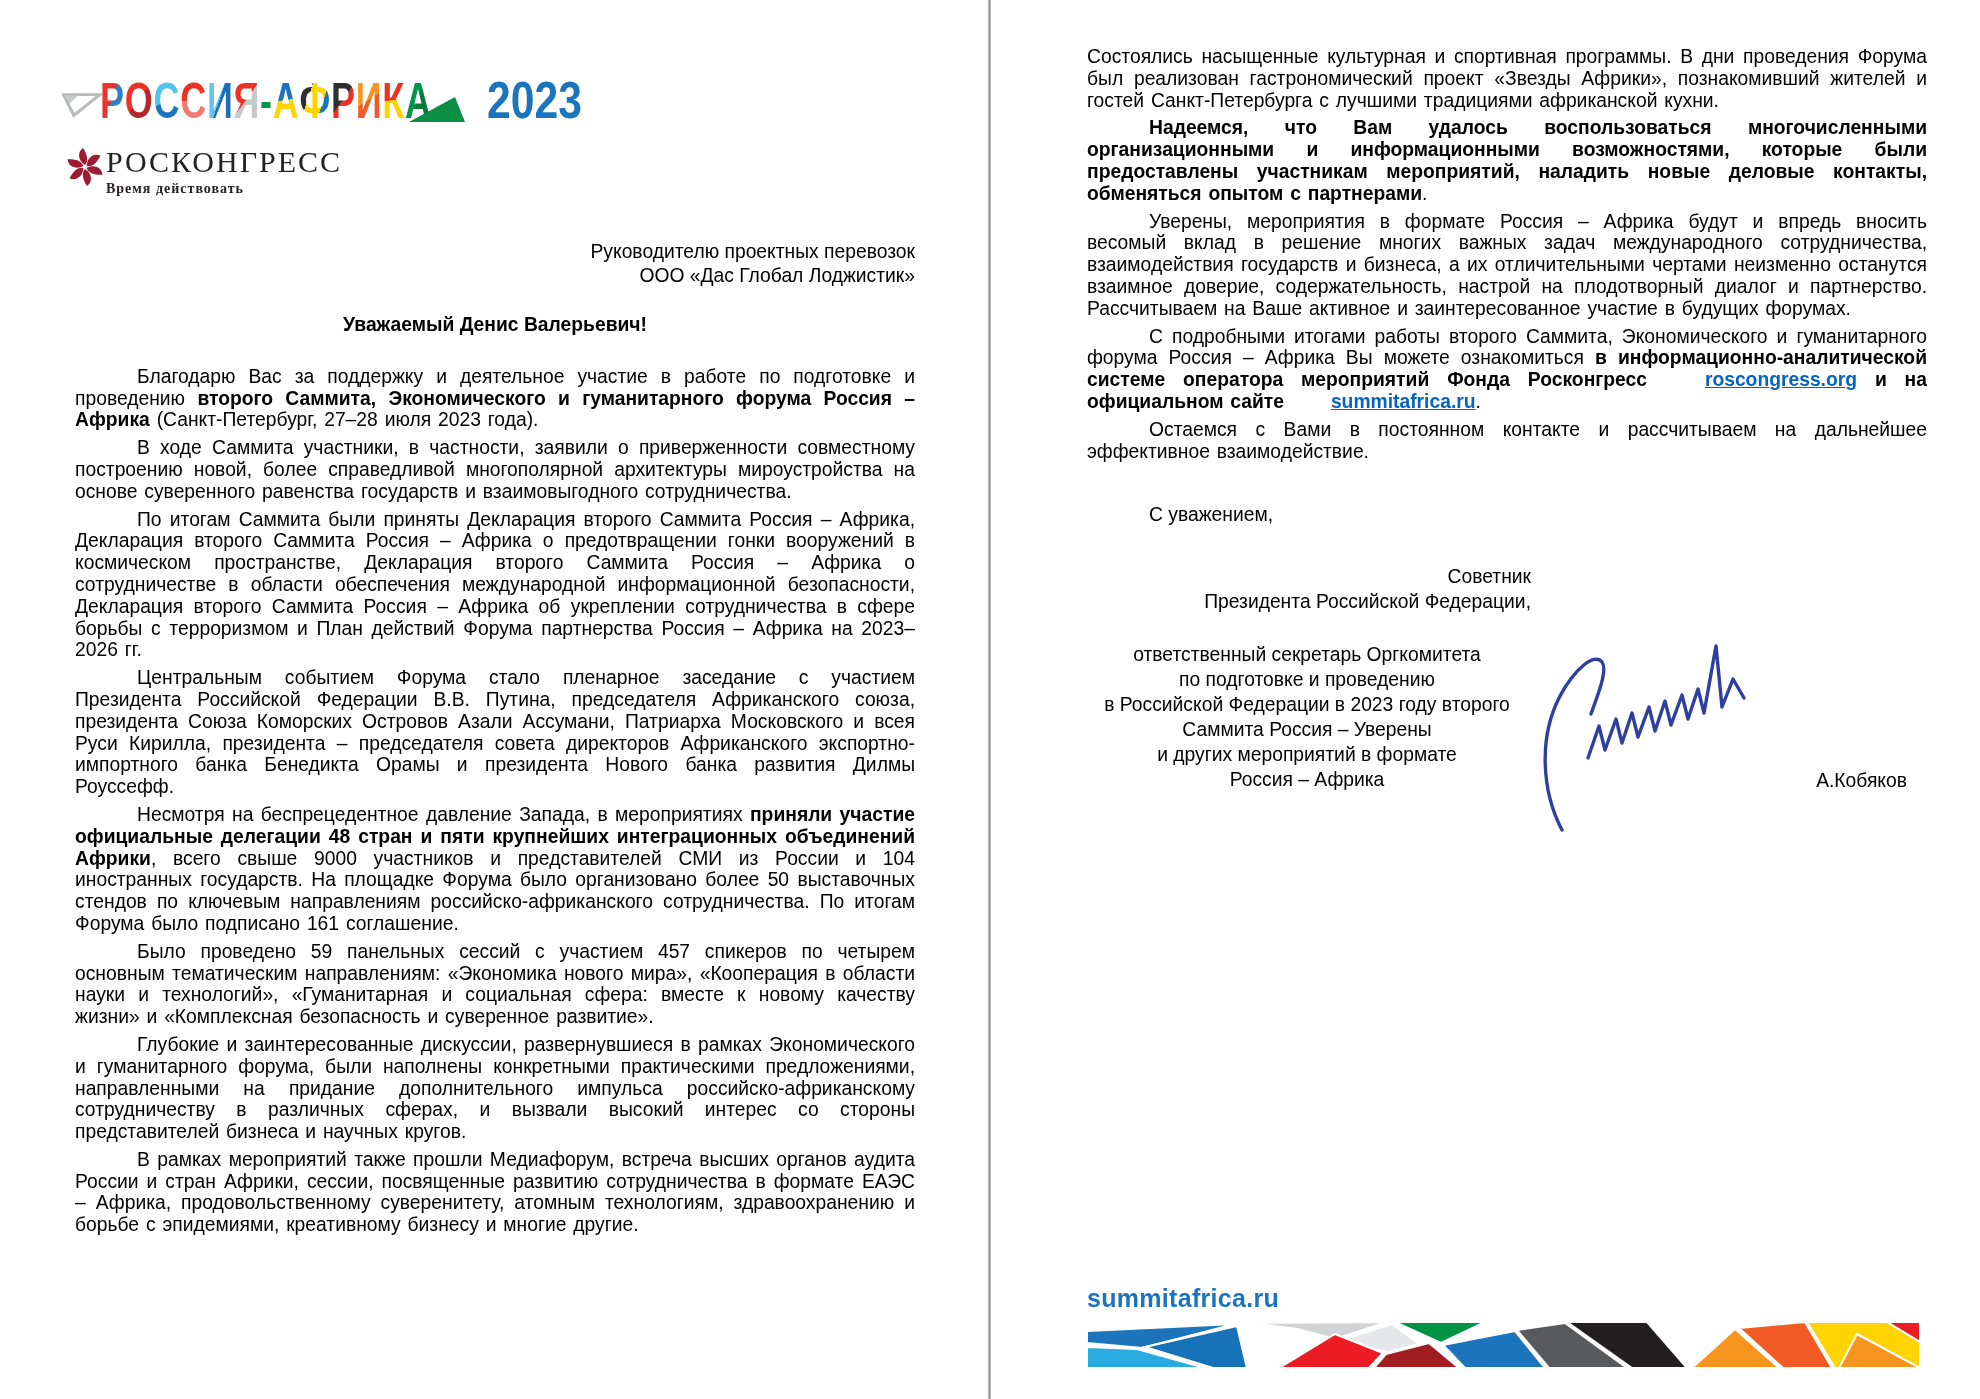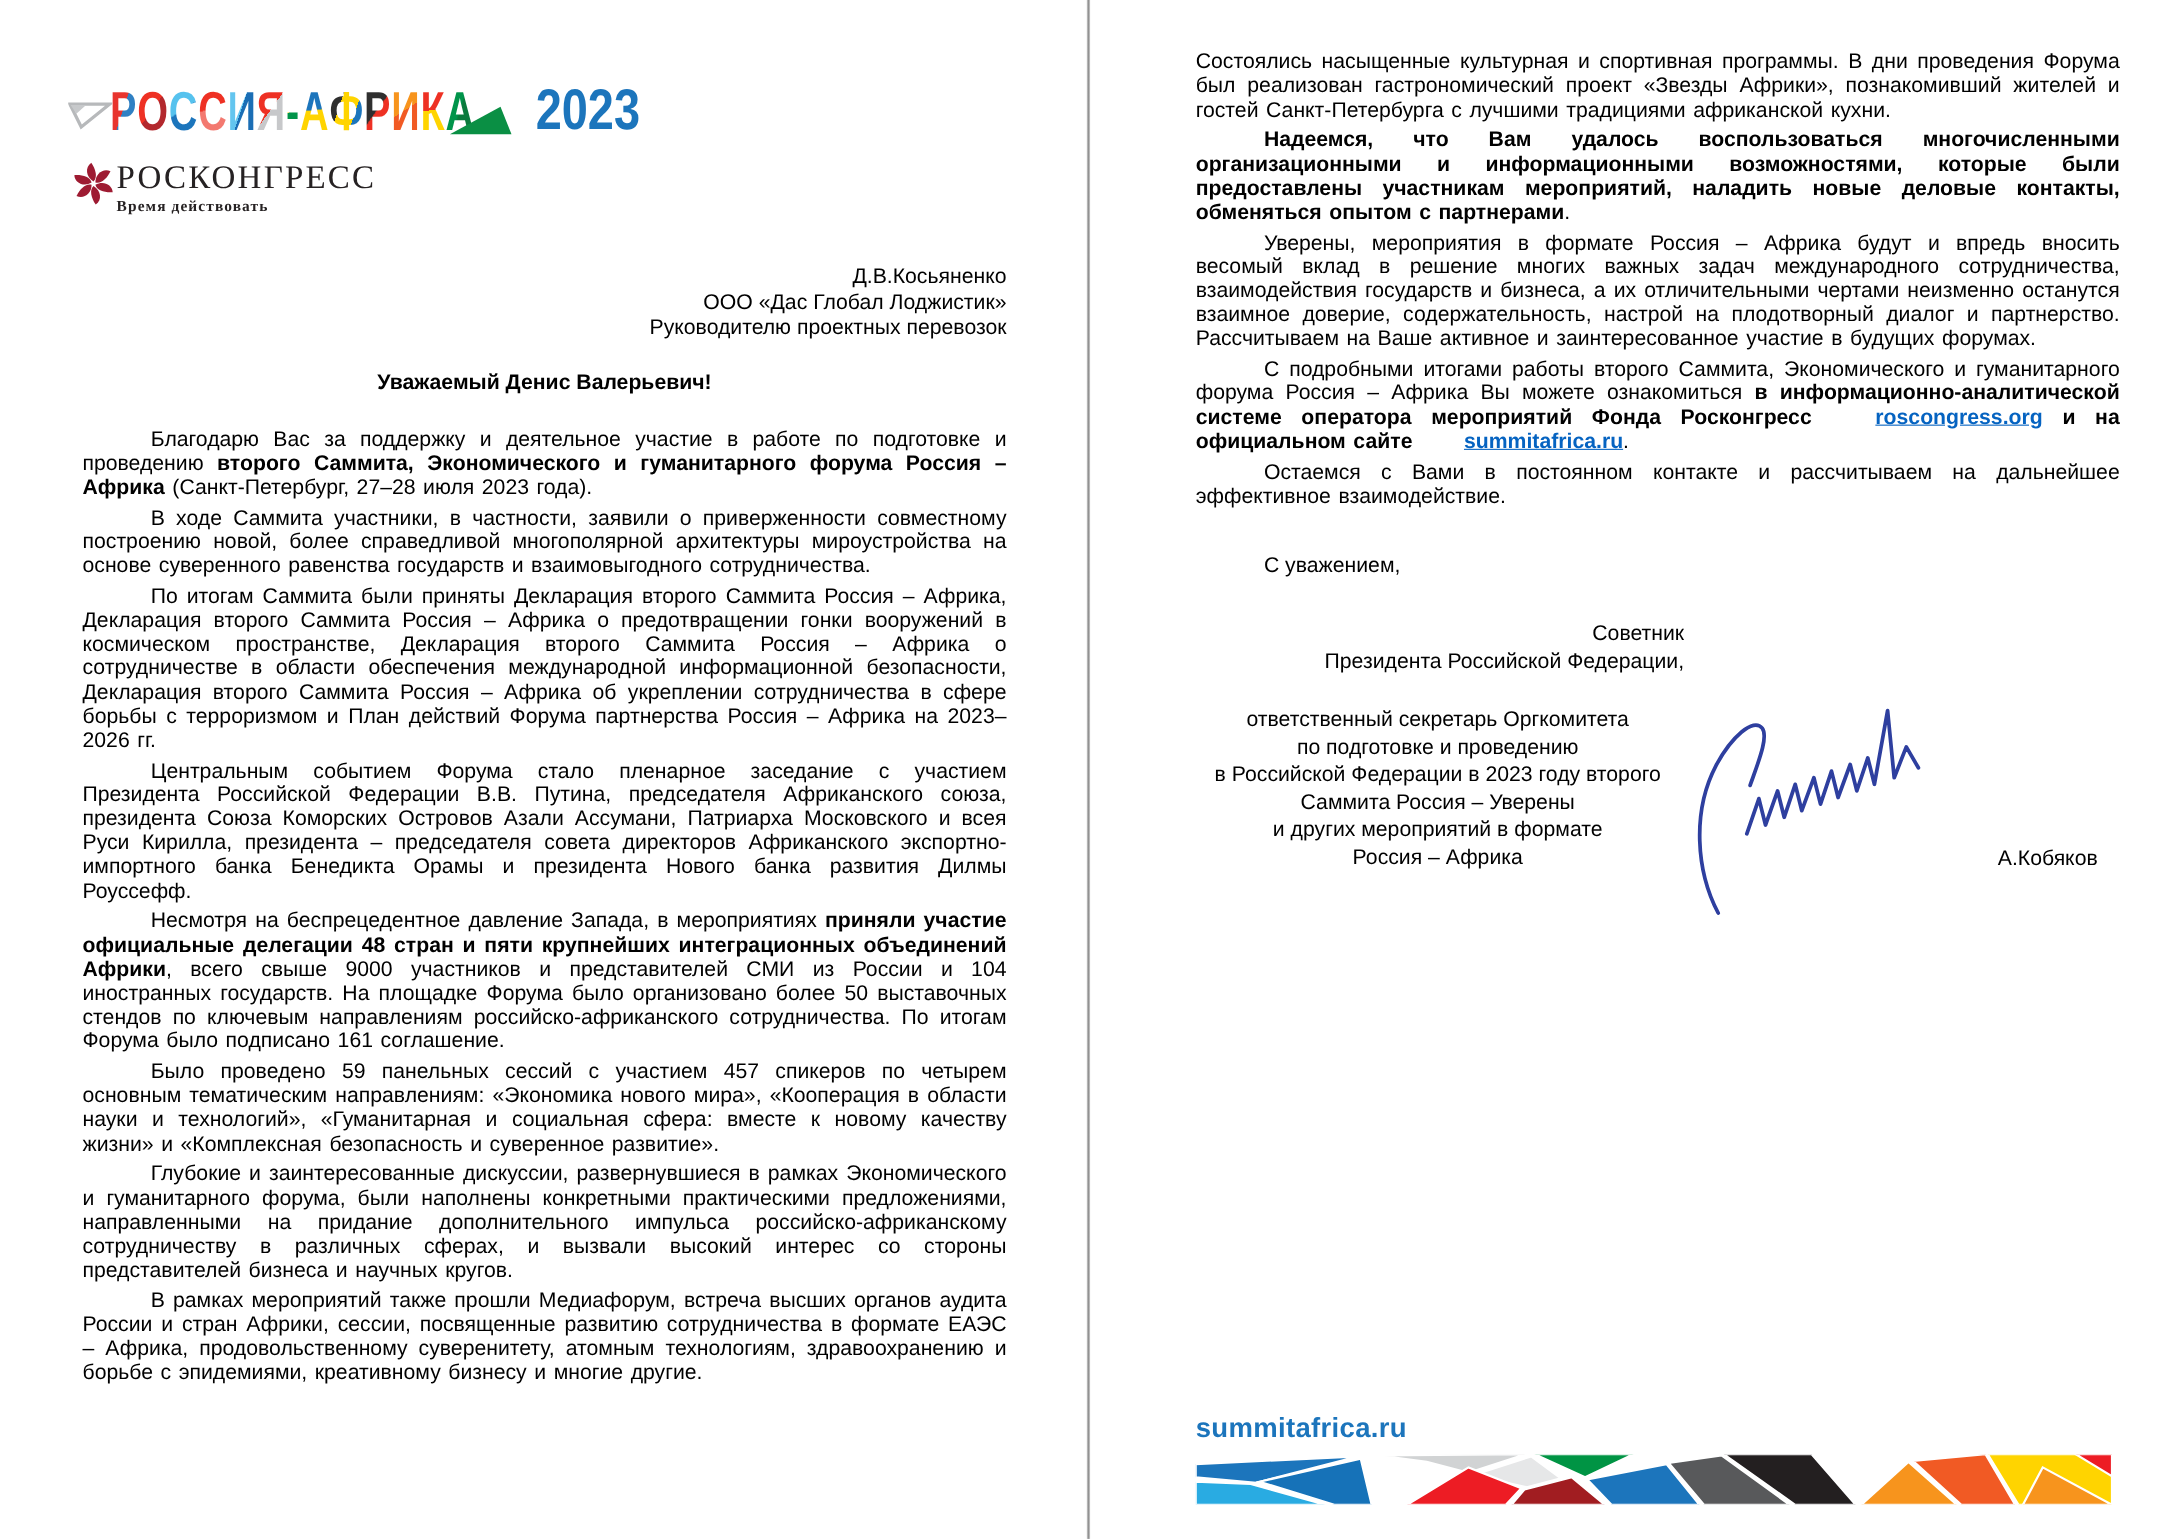--- a/index.html
+++ b/index.html
@@ -97,23 +97,22 @@
         </g>
       </svg>
       <div>
         <div class="rosc-name">РОСКОНГРЕСС</div>
         <div class="rosc-tag">Время действовать</div>
       </div>
     </div>
 
     <div class="col col-left">
       <div class="recipient">
-        <div>Д.В.Косьяненко</div>
+        <div>Руководителю проектных перевозок</div>
         <div>ООО «Дас Глобал Лоджистик»</div>
-        <div>Руководителю проектных перевозок</div>
       </div>
 
       <div class="salutation">Уважаемый Денис Валерьевич!</div>
 
       <p class="par first"><span class="">Благодарю Вас за поддержку и деятельное участие в работе по подготовке и проведению </span><span class="b">второго Саммита, Экономического и гуманитарного форума Россия – Африка</span><span class=""> (Санкт-Петербург, 27–28 июля 2023 года).</span></p>
       <p class="par"><span class="">В ходе Саммита участники, в частности, заявили о приверженности совместному построению новой, более справедливой многополярной архитектуры мироустройства на основе суверенного равенства государств и взаимовыгодного сотрудничества.</span></p>
       <p class="par"><span class="">По итогам Саммита были приняты Декларация второго Саммита Россия – Африка, Декларация второго Саммита Россия – Африка о предотвращении гонки вооружений в космическом пространстве, Декларация второго Саммита Россия – Африка о сотрудничестве в области обеспечения международной информационной безопасности, Декларация второго Саммита Россия – Африка об укреплении сотрудничества в сфере борьбы с терроризмом и План действий Форума партнерства Россия – Африка на 2023–2026 гг.</span></p>
       <p class="par"><span class="">Центральным событием Форума стало пленарное заседание с участием Президента Российской Федерации В.В. Путина, председателя Африканского союза, президента Союза Коморских Островов Азали Ассумани, Патриарха Московского и всея Руси Кирилла, президента – председателя совета директоров Африканского экспортно-импортного банка Бенедикта Орамы и президента Нового банка развития Дилмы Роуссефф.</span></p>
       <p class="par"><span class="">Несмотря на беспрецедентное давление Запада, в мероприятиях </span><span class="b">приняли участие официальные делегации 48 стран и пяти крупнейших интеграционных объединений Африки</span><span class="">, всего свыше 9000 участников и представителей СМИ из России и 104 иностранных государств. На площадке Форума было организовано более 50 выставочных стендов по ключевым направлениям российско-африканского сотрудничества. По итогам Форума было подписано 161 соглашение.</span></p>
       <p class="par"><span class="">Было проведено 59 панельных сессий с участием 457 спикеров по четырем основным тематическим направлениям: «Экономика нового мира», «Кооперация в области науки и технологий», «Гуманитарная и социальная сфера: вместе к новому качеству жизни» и «Комплексная безопасность и суверенное развитие».</span></p>

